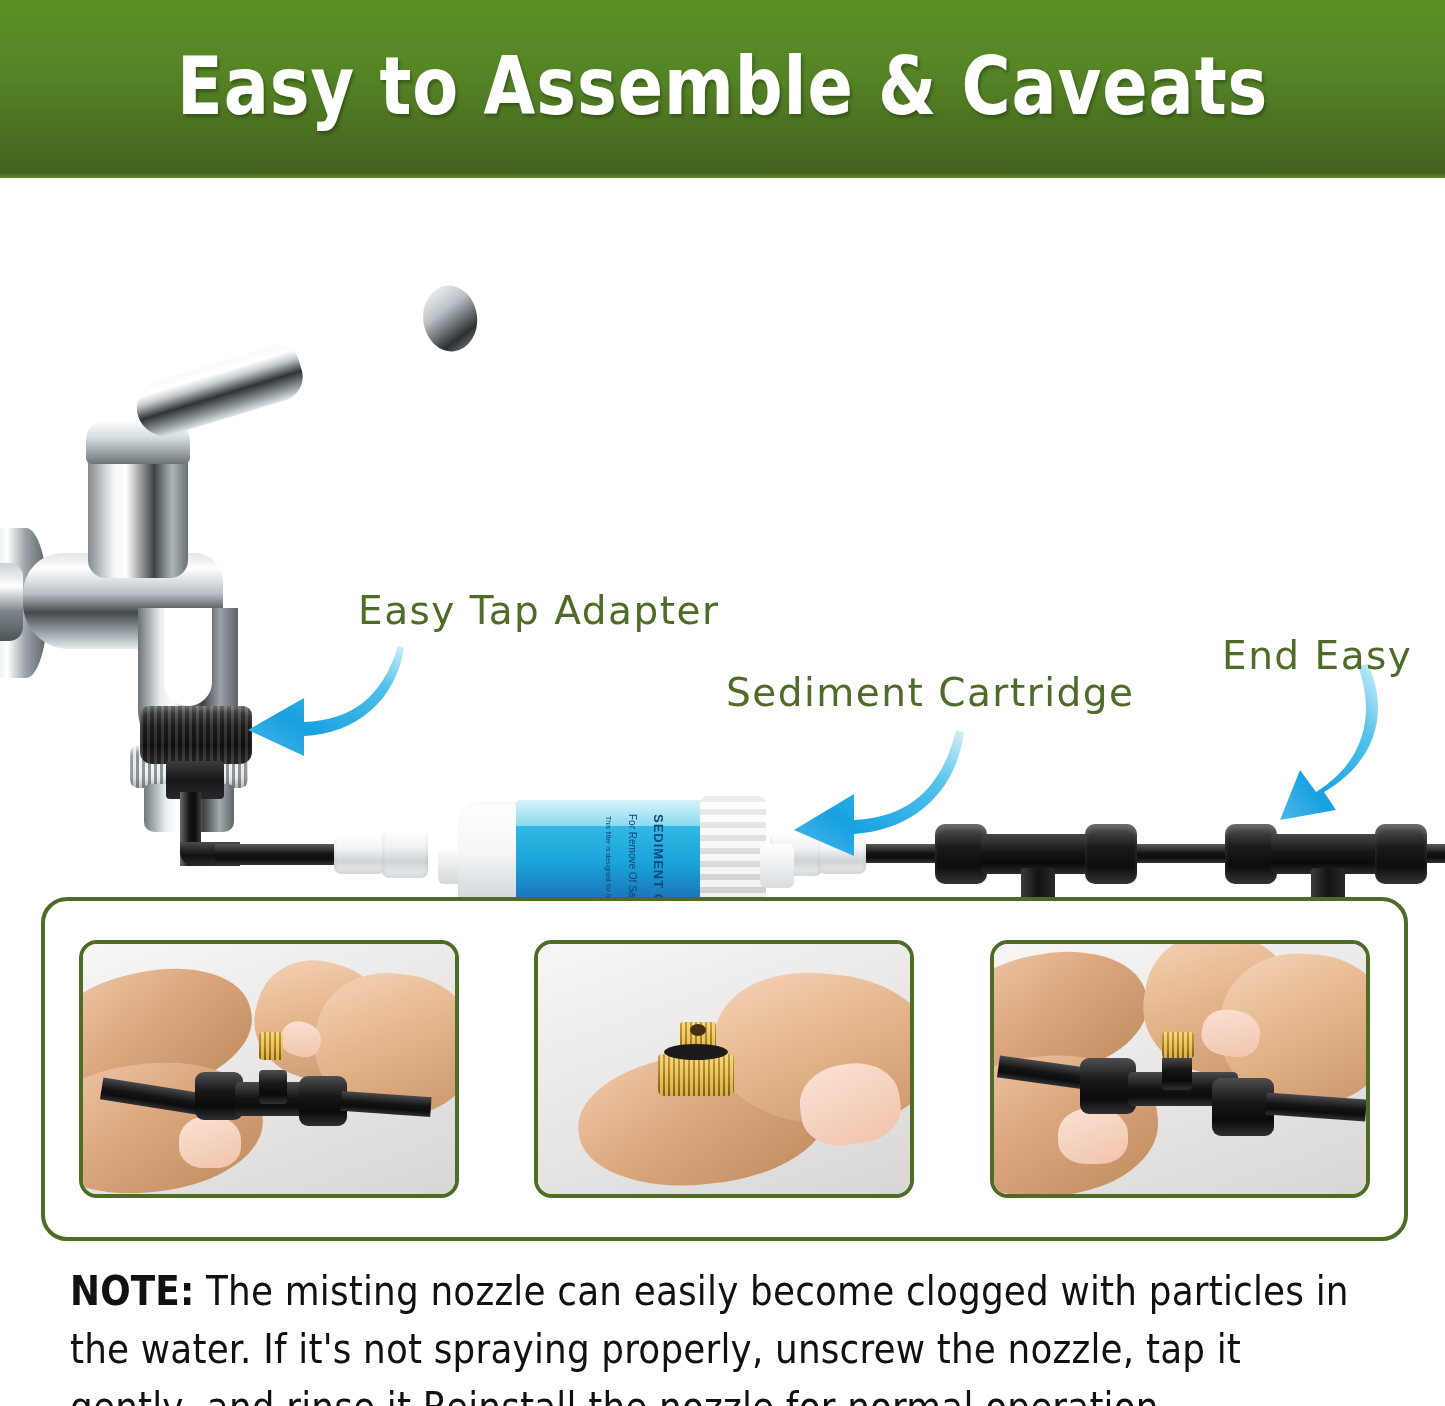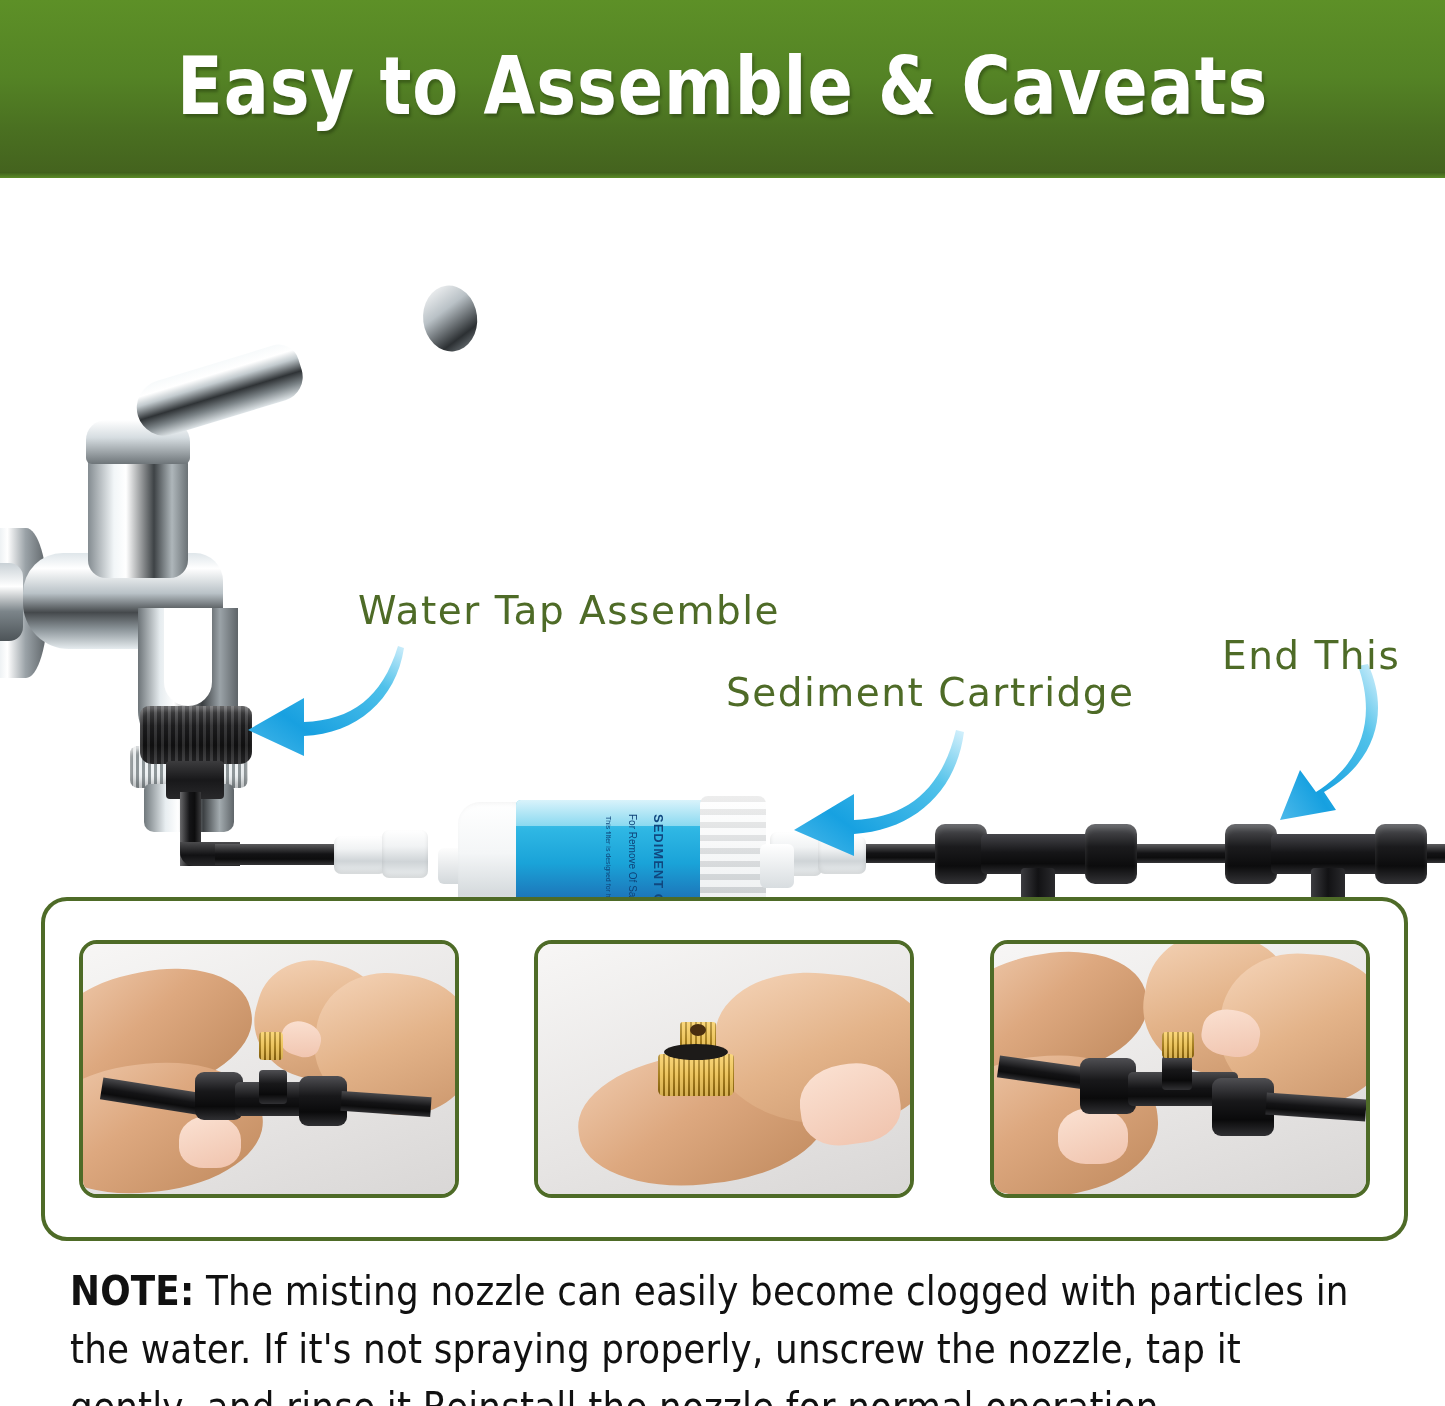--- a/index.html
+++ b/index.html
@@ -342,23 +342,23 @@
       <linearGradient id="ag3" x1="1" y1="0" x2="0" y2="1">
         <stop offset="0%" stop-color="#d7f1fc"></stop>
           <stop offset="28%" stop-color="#52c2ea"></stop>
         <stop offset="72%" stop-color="#16a0e0"></stop>
           <stop offset="100%" stop-color="#4cb9ea"></stop>
       </linearGradient>
     </defs>
     <path d="M118 8 C136 58 124 104 76 134 L60 112 L40 162 L96 152 L84 134 C136 104 150 54 128 6 Z" fill="url(#ag3)"></path>
   </svg>
 
-  <div class="lbl" id="lbl-tap">Water Tap Assemble</div>
+  <div class="lbl" id="lbl-tap">Easy Tap Adapter</div>
   <div class="lbl" id="lbl-cart">Sediment Cartridge</div>
-  <div class="lbl" id="lbl-plug">End This</div>
+  <div class="lbl" id="lbl-plug">End Easy</div>
 </div>
 
 <div class="frame"></div>
 <div class="photos">
 
   <div class="photo">
     <div class="ph-bg"></div>
     <div class="skin" style="left:-40px;top:28px;width:210px;height:120px;transform:rotate(-12deg);"></div>
     <div class="skin" style="left:-50px;top:120px;width:230px;height:128px;transform:rotate(-6deg);"></div>
     <div class="nail" style="left:96px;top:172px;width:62px;height:52px;"></div>

